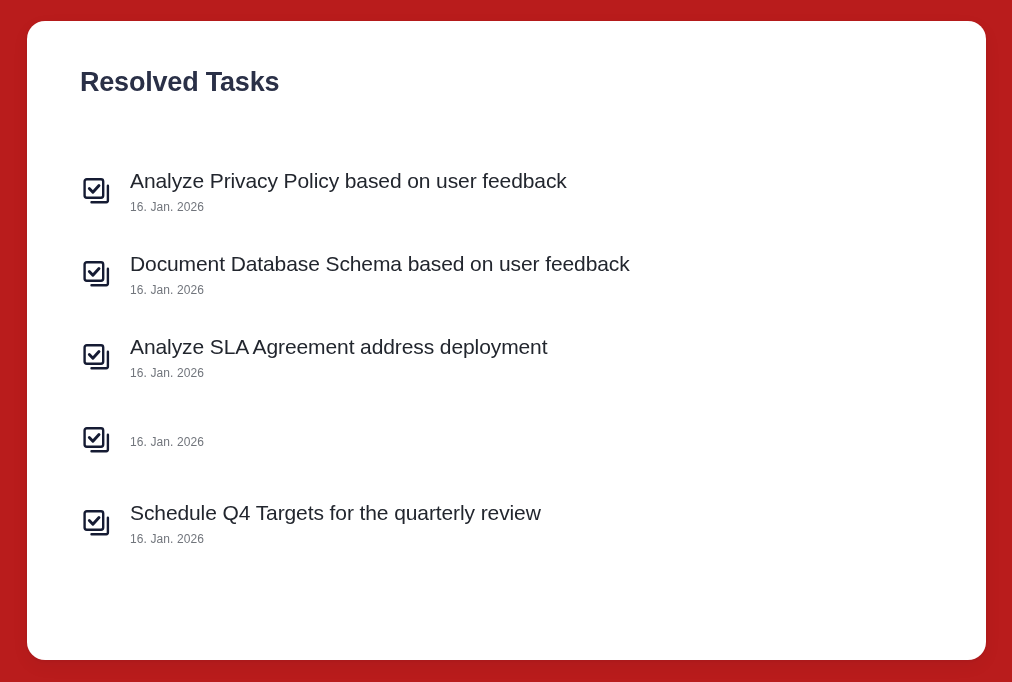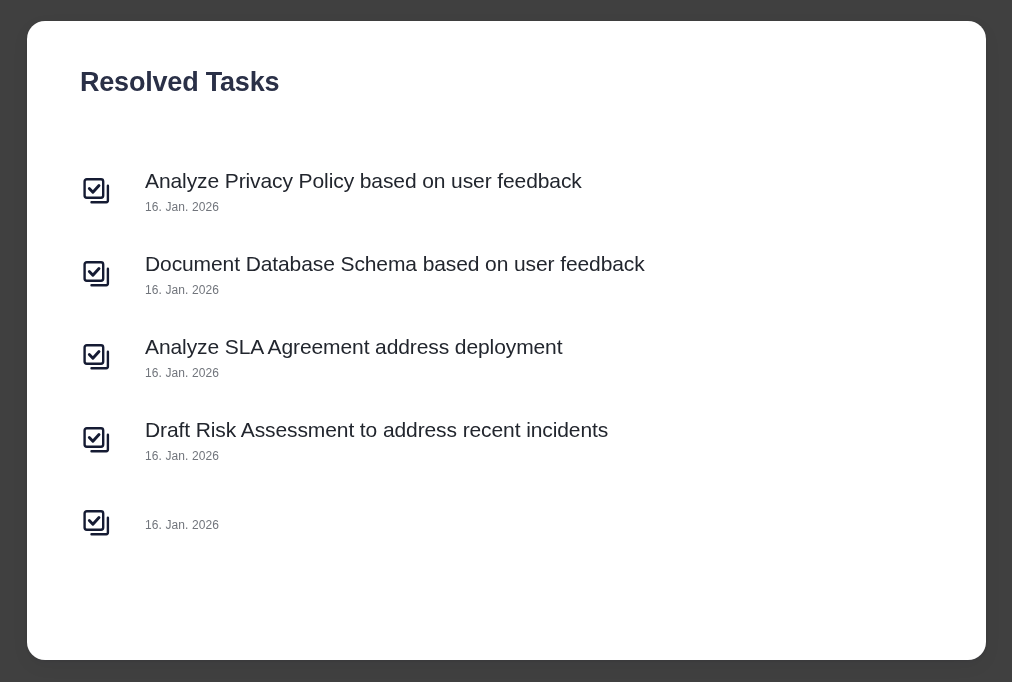--- a/index.html
+++ b/index.html
@@ -16,21 +16,21 @@
     background: #f4f5f6;
     font-family: "Liberation Sans", "DejaVu Sans", sans-serif;
     -webkit-font-smoothing: antialiased;
     overflow: hidden;
   }
 
   .page {
     position: relative;
     width: 1012px;
     height: 682px;
-    background: #404040;
+    background: #b91c1c;
   }
 
   
   .card {
     position: absolute;
     left: 27px;
     top: 21px;
     width: 959px;
     height: 639px;
     background: #ffffff;
@@ -65,21 +65,20 @@
     padding: 0;
   }
 
   .task-item {
     position: relative;
     display: flex;
     align-items: center;
     height: 63px;
     margin-bottom: 20px;
     padding-left: 0;
-    gap: 15px;
   }
 
   .task-item:last-child { margin-bottom: 0; }
 
   .task-icon {
     flex: 0 0 auto;
     width: 34px;
     height: 34px;
     margin-right: 16px;
     display: block;
@@ -172,33 +171,33 @@
 
       <li class="task-item">
         <span class="task-icon">
           <svg viewBox="0 0 34 34" xmlns="http://www.w3.org/2000/svg">
             <path d="M11.5 27.2 H26.3 A1.6 1.6 0 0 0 27.9 25.6 V10.8" fill="none" stroke="#151b33" stroke-width="2.4" stroke-linecap="round" stroke-linejoin="round"></path>
             <rect x="4.6" y="4.2" width="18.6" height="18.6" rx="2.2" fill="#ffffff" stroke="#151b33" stroke-width="2.4"></rect>
             <path d="M9.3 13.6 l3.6 3.7 l6.1 -6.8" fill="none" stroke="#151b33" stroke-width="2.9" stroke-linecap="round" stroke-linejoin="round"></path>
           </svg>
         </span>
         <span class="task-text">
-          <span class="task-title">Draft Risk Assessment to address recent incidents</span>
-          <span class="task-date">16. Jan. 2026</span>
-        </span>
-      </li>
-
-      <li class="task-item">
-        <span class="task-icon">
-          <svg viewBox="0 0 34 34" xmlns="http://www.w3.org/2000/svg">
-            <path d="M11.5 27.2 H26.3 A1.6 1.6 0 0 0 27.9 25.6 V10.8" fill="none" stroke="#151b33" stroke-width="2.4" stroke-linecap="round" stroke-linejoin="round"></path>
-            <rect x="4.6" y="4.2" width="18.6" height="18.6" rx="2.2" fill="#ffffff" stroke="#151b33" stroke-width="2.4"></rect>
-            <path d="M9.3 13.6 l3.6 3.7 l6.1 -6.8" fill="none" stroke="#151b33" stroke-width="2.9" stroke-linecap="round" stroke-linejoin="round"></path>
-          </svg>
-        </span>
-        <span class="task-text">
+          <span class="task-date">16. Jan. 2026</span>
+        </span>
+      </li>
+
+      <li class="task-item">
+        <span class="task-icon">
+          <svg viewBox="0 0 34 34" xmlns="http://www.w3.org/2000/svg">
+            <path d="M11.5 27.2 H26.3 A1.6 1.6 0 0 0 27.9 25.6 V10.8" fill="none" stroke="#151b33" stroke-width="2.4" stroke-linecap="round" stroke-linejoin="round"></path>
+            <rect x="4.6" y="4.2" width="18.6" height="18.6" rx="2.2" fill="#ffffff" stroke="#151b33" stroke-width="2.4"></rect>
+            <path d="M9.3 13.6 l3.6 3.7 l6.1 -6.8" fill="none" stroke="#151b33" stroke-width="2.9" stroke-linecap="round" stroke-linejoin="round"></path>
+          </svg>
+        </span>
+        <span class="task-text">
+          <span class="task-title">Schedule Q4 Targets for the quarterly review</span>
           <span class="task-date">16. Jan. 2026</span>
         </span>
       </li>
 
     </ul>
   </section>
 </div>
 
 </body></html>

